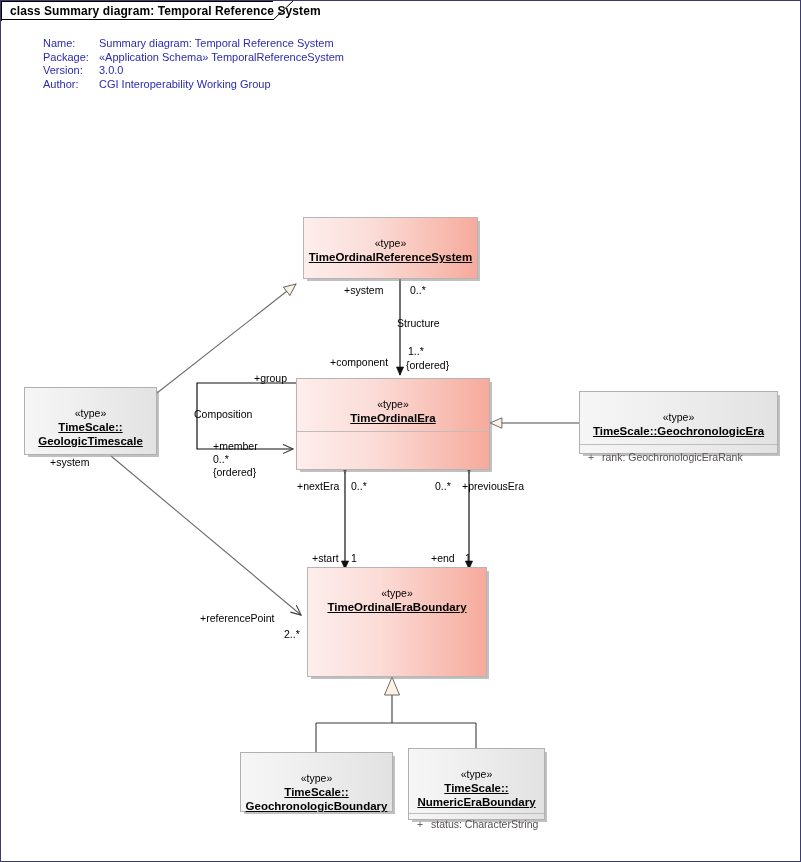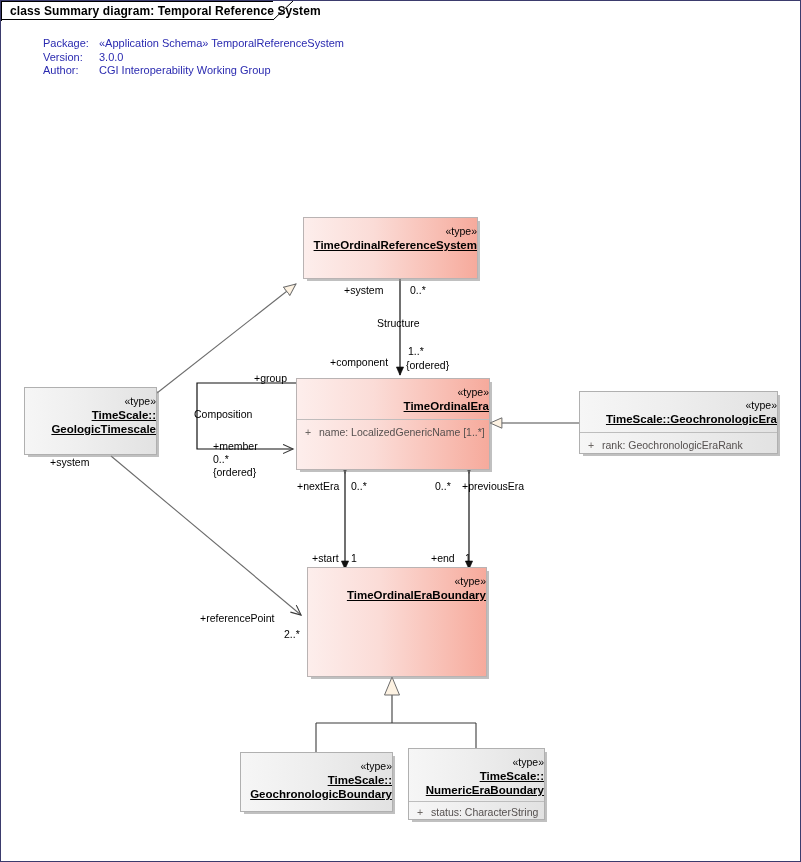--- a/index.html
+++ b/index.html
@@ -22,21 +22,21 @@
   #meta td{padding:0;font-size:11px;color:#2a2ab0;vertical-align:top;white-space:nowrap;}
   #meta td.k{width:56px;}
 
   
   .cls{position:absolute;box-sizing:border-box;
        box-shadow:3px 3px 0 -1px rgba(140,140,140,.55);}
   .cls.pink{border:1px solid #b9b3b3;
        background:linear-gradient(to right,#fdeeec 0%,#fbdcd7 40%,#f8bdb2 78%,#f6aa9c 100%);}
   .cls.gray{border:1px solid #b0b0b0;
        background:linear-gradient(to right,#f6f6f6 0%,#eeeeee 45%,#e2e2e2 100%);}
-  .cls .hdr{padding-top:6px;text-align:right;line-height:14px;}
+  .cls .hdr{padding-top:18px;text-align:center;line-height:14px;}
   .cls .stereo{font-size:10.5px;color:#000;}
   .cls .cname{font-size:11.5px;font-weight:bold;color:#000;text-decoration:underline;}
   .cls .sep{height:1px;background:#c0bcbc;margin:0;}
   .cls.gray .sep{background:#bdbdbd;}
   .cls .attr{font-size:10.5px;color:#55504f;padding:5px 0 0 0;line-height:14px;
       white-space:nowrap;}
   .cls .attr .vis{display:inline-block;width:22px;text-align:center;color:#6b6663;}
 
   
   #wires{position:absolute;left:0;top:0;width:801px;height:862px;pointer-events:none;}
@@ -57,20 +57,24 @@
     <div class="tabtext">class Summary diagram: Temporal Reference System</div>
   </div>
   <svg style="position:absolute;left:0;top:0;width:801px;height:862px;">
     <line x1="0.5" y1="0" x2="0.5" y2="20" stroke="#000" stroke-width="1"></line>
     <line x1="0" y1="0.5" x2="272" y2="0.5" stroke="#000" stroke-width="1"></line>
   </svg>
 
   <div id="meta">
     <table>
       <tbody>
+          <tr>
+        <td class="k">Name:</td>
+        <td>Summary diagram: Temporal Reference System</td>
+      </tr>
       <tr>
         <td class="k">Package:</td>
         <td>«Application Schema» TemporalReferenceSystem</td>
       </tr>
       <tr>
         <td class="k">Version:</td>
         <td>3.0.0</td>
       </tr>
       <tr>
         <td class="k">Author:</td>
@@ -120,23 +124,20 @@
       <div class="cname">TimeOrdinalReferenceSystem</div>
     </div>
   </div>
 
   <div class="cls pink" style="left:295px;top:377px;width:194px;height:92px;">
     <div class="hdr">
       <div class="stereo">«type»</div>
       <div class="cname">TimeOrdinalEra</div>
     </div>
     <div class="sep" style="margin-top:6px;"></div>
-    <div class="attr">
-      <span class="vis">+</span><span>name: LocalizedGenericName [1..*]</span>
-    </div>
   </div>
 
   <div class="cls pink" style="left:306px;top:566px;width:180px;height:110px;">
     <div class="hdr">
       <div class="stereo">«type»</div>
       <div class="cname">TimeOrdinalEraBoundary</div>
     </div>
   </div>
 
   <div class="cls gray" style="left:23px;top:386px;width:133px;height:68px;">
@@ -173,21 +174,21 @@
       <div class="cname">NumericEraBoundary</div>
     </div>
     <div class="sep" style="margin-top:4px;"></div>
     <div class="attr" style="padding-top:3px;">
       <span class="vis">+</span><span>status: CharacterString</span>
     </div>
   </div>
 
   <div class="lbl" style="left:343px;top:283px;">+system</div>
   <div class="lbl" style="left:409px;top:283px;">0..*</div>
-  <div class="lbl" style="left:376px;top:316px;">Structure</div>
+  <div class="lbl" style="left:396px;top:316px;">Structure</div>
   <div class="lbl" style="left:329px;top:355px;">+component</div>
   <div class="lbl" style="left:407px;top:344px;">1..*</div>
   <div class="lbl" style="left:405px;top:358px;">{ordered}</div>
 
   <div class="lbl" style="left:253px;top:371px;text-align:center;">+group</div>
   <div class="lbl" style="left:193px;top:407px;">Composition</div>
   <div class="lbl" style="left:212px;top:439px;">+member</div>
   <div class="lbl" style="left:212px;top:452px;">0..*</div>
   <div class="lbl" style="left:212px;top:465px;">{ordered}</div>
 

